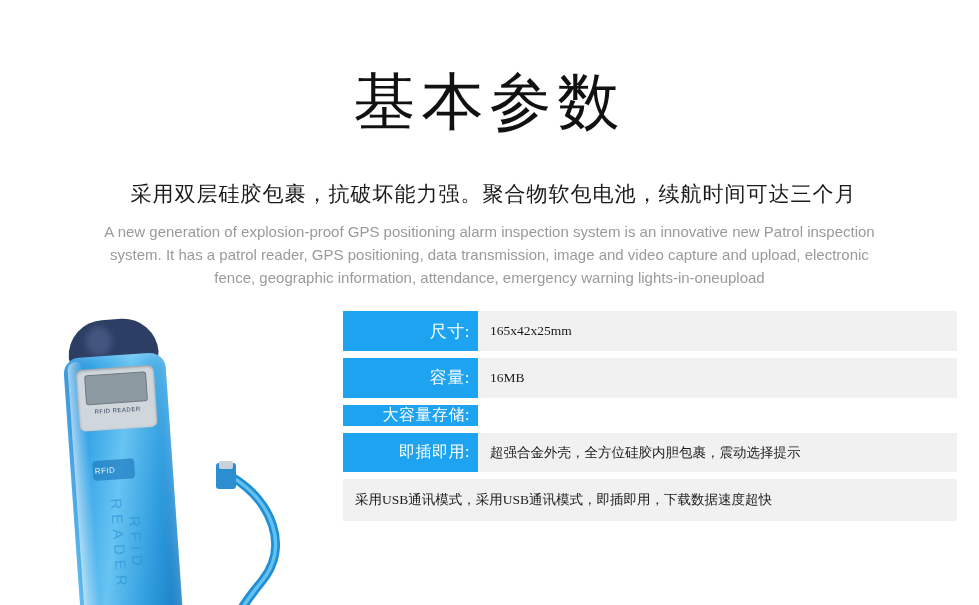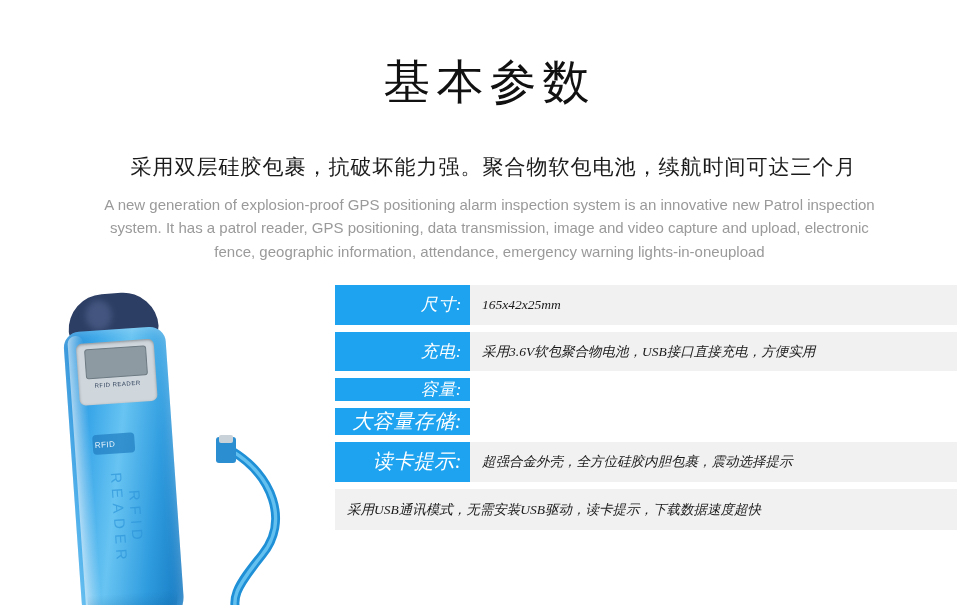--- a/index.html
+++ b/index.html
@@ -14,21 +14,21 @@
     overflow: hidden;
   }
   .page {
     position: relative;
     width: 979px;
     height: 605px;
   }
   .title {
     text-align: center;
     font-family: "Liberation Serif", serif;
-    font-size: 47px;
+    font-size: 62px;
     color: #111111;
     letter-spacing: 6px;
     padding-top: 26px;
     line-height: 1.1;
     font-weight: normal;
   }
   .subtitle {
     text-align: center;
     font-family: Liberation Mono, monospace;
     font-size: 21px;
@@ -181,42 +181,41 @@
     left: 186px;
     top: 150px;
     width: 120px;
     height: 200px;
   }
   .cable svg { display:block; }
   
   .spec-table {
     flex: 1;
     margin-right: 22px;
-    margin-left: 0;
-    font-style: italic;
+    margin-left: 8px;
   }
   .spec-row {
     display: flex;
     align-items: stretch;
     margin-bottom: 7px;
   }
   .spec-label {
     flex: 0 0 135px;
     background: #1da3f0;
     color: #ffffff;
     font-size: 17px;
     font-family: "Liberation Serif", serif;
     display: flex;
     align-items: center;
     justify-content: flex-end;
     padding-right: 8px;
     box-sizing: border-box;
     letter-spacing: .5px;
   }
-  .spec-label.small { font-size: 20px; }
+  .spec-label.small { font-size: 16px; }
   .spec-value {
     flex: 1;
     background: #f1f1f1;
     color: #1a1a1a;
     font-size: 13.5px;
     font-family: "Liberation Serif", serif;
     display: flex;
     align-items: center;
     padding: 9px 12px;
     box-sizing: border-box;
@@ -267,39 +266,36 @@
 
     </div>
 
     <div class="spec-table">
 
       <div class="spec-row">
         <div class="spec-label">尺寸:</div>
         <div class="spec-value">165x42x25mm</div>
       </div>
 
-      <div class="spec-row">
-        <div class="spec-label">充电:</div>
-        <div class="spec-value">采用3.6V软包聚合物电池，USB接口直接充电，方便实用</div>
-      </div>
 
       <div class="spec-row">
         <div class="spec-label">容量:</div>
+        <div class="spec-value">16MB</div>
       </div>
 
       <div class="spec-row tall">
         <div class="spec-label small">大容量存储:</div>
       </div>
 
       <div class="spec-row">
-        <div class="spec-label small">读卡提示:</div>
+        <div class="spec-label small">即插即用:</div>
         <div class="spec-value">超强合金外壳，全方位硅胶内胆包裹，震动选择提示</div>
       </div>
 
       <div class="spec-row tall">
-        <div class="spec-value">采用USB通讯模式，无需安装USB驱动，读卡提示，下载数据速度超快</div>
+        <div class="spec-value">采用USB通讯模式，采用USB通讯模式，即插即用，下载数据速度超快</div>
       </div>
 
 
     </div>
 
   </div>
 </div>
 
 </body></html>

